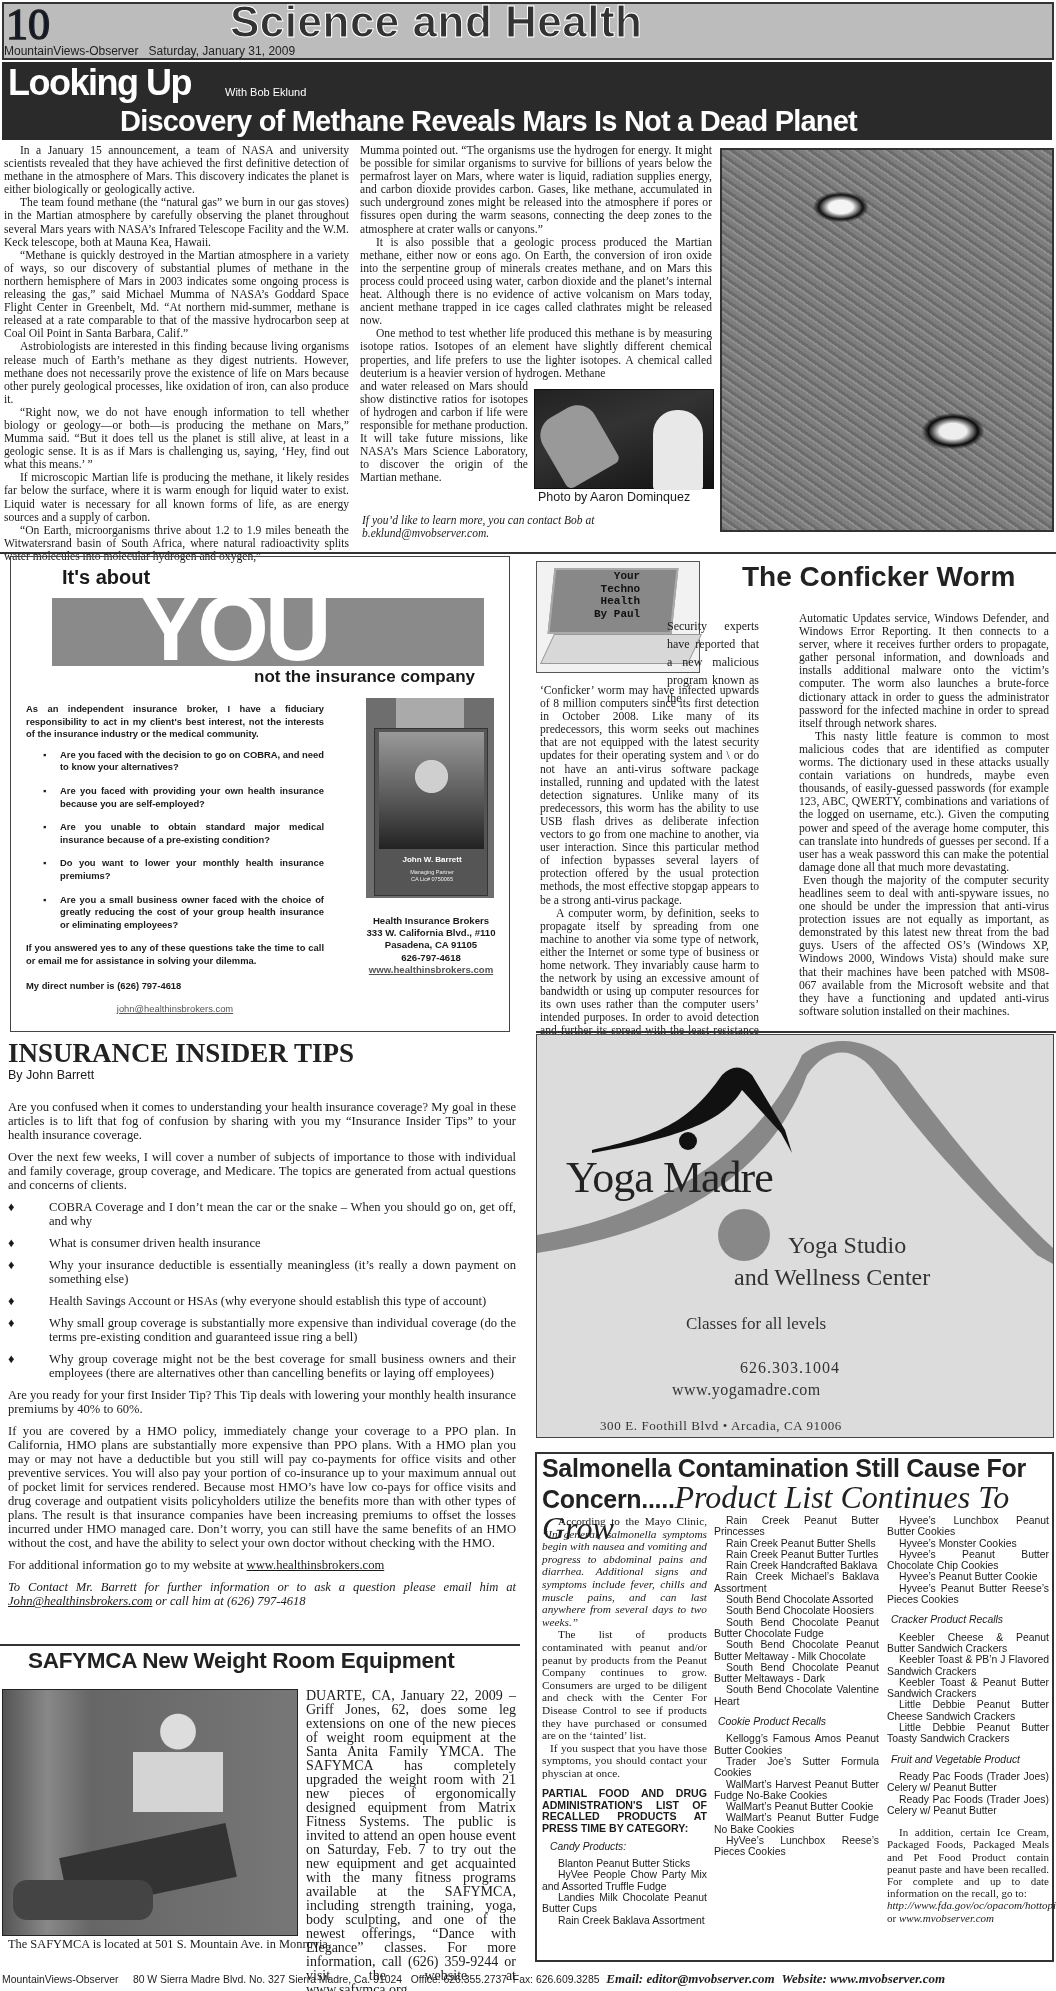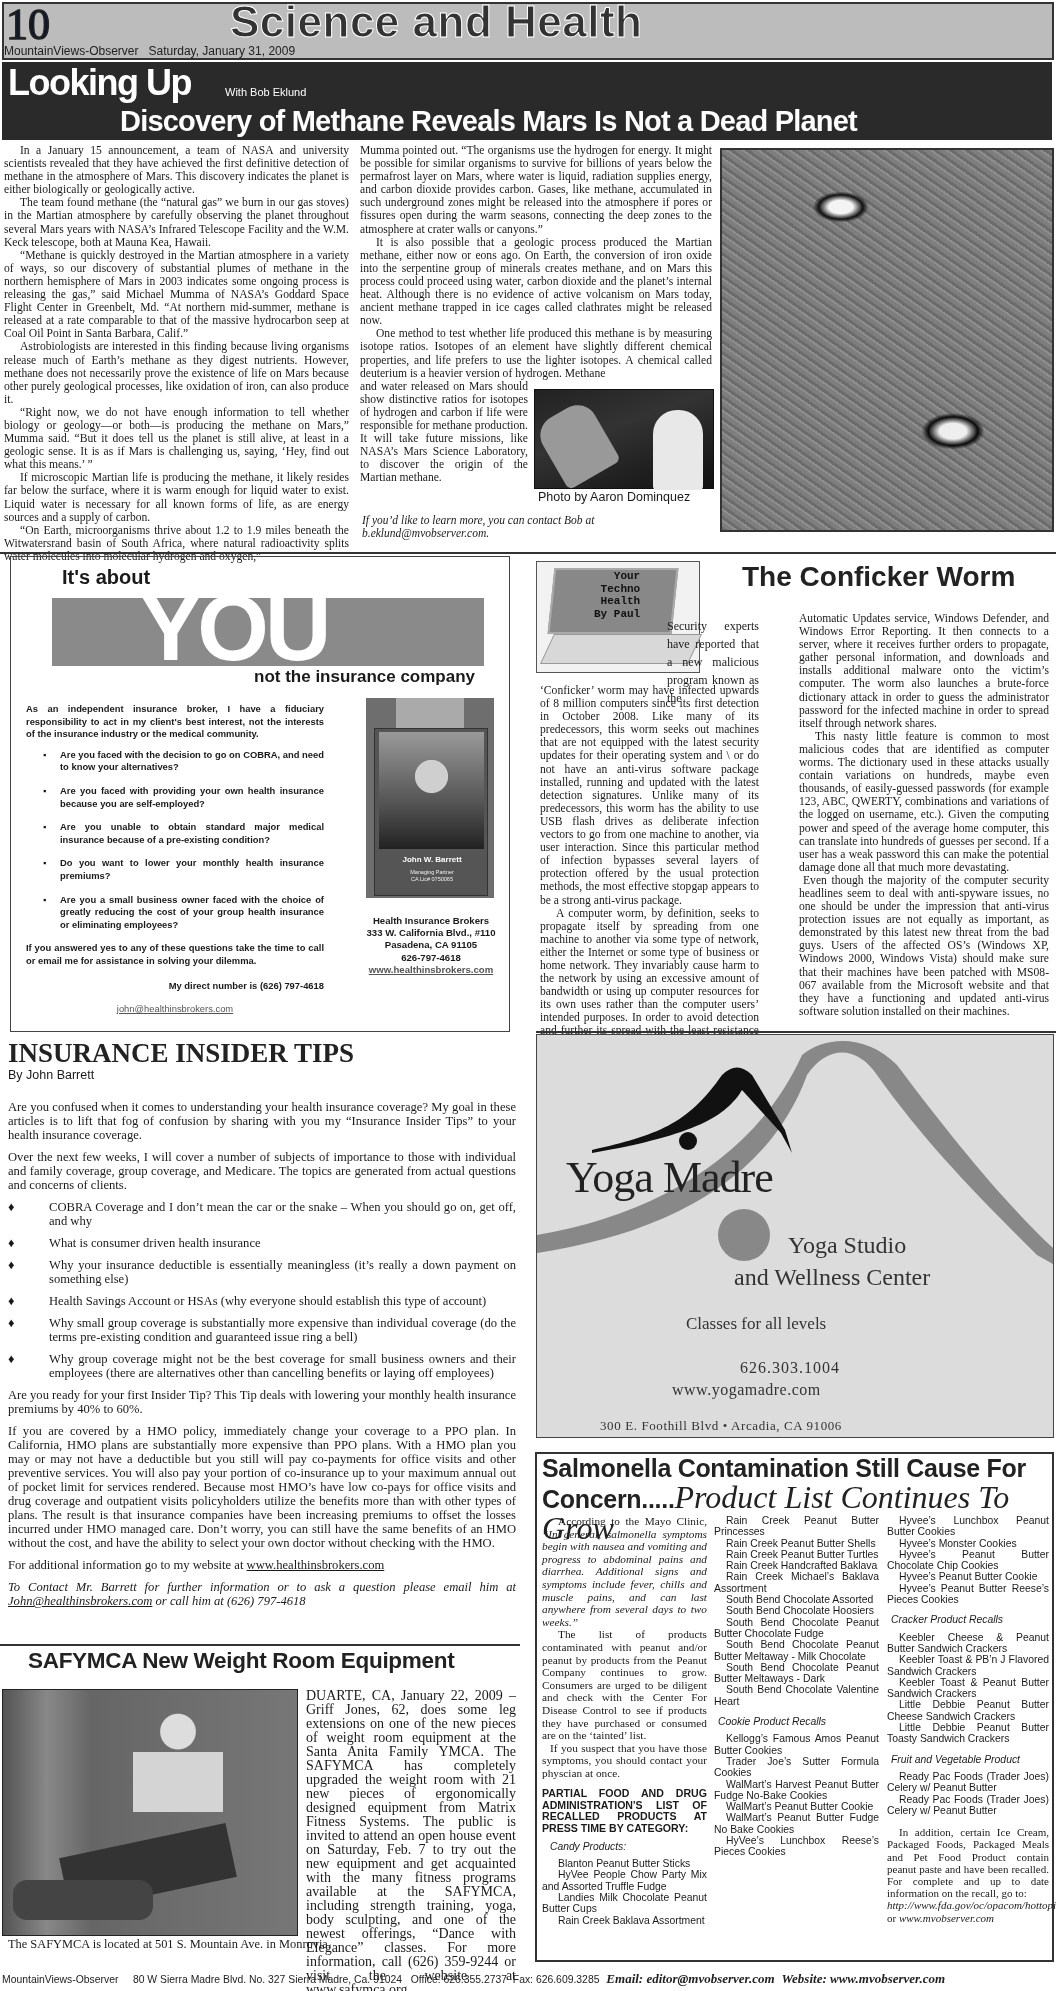--- a/index.html
+++ b/index.html
@@ -31,21 +31,21 @@
 #insad{left:10px;top:556px;width:500px;height:476px;border:1.5px solid #444}
 #itsabout{left:62px;top:566px;font:bold 20px "Liberation Sans",sans-serif}
 #youbar{left:52px;top:598px;width:432px;height:68px;background:#8a8a8a}
 #youtxt{left:140px;top:578px;font:bold 92px/100px "Liberation Sans",sans-serif;color:#fff;letter-spacing:-4px}
 #notins{left:254px;top:667px;font:bold 17px "Liberation Sans",sans-serif}
 #insbody{left:26px;top:703px;width:298px;font:bold 9.4px/12.6px "Liberation Sans",sans-serif}
 #insbody ul{list-style:none;margin:8px 0 0 0}
 #insbody li{position:relative;padding-left:34px;margin-bottom:11px}
 #insbody li::before{content:"▪";position:absolute;left:17px;top:0}
 #insbody .close{margin-top:6px}
-#insbody .direct{text-align:right;margin-top:12px}
+#insbody .direct{text-align:left;margin-top:12px}
 #insbody .mail{text-align:center;margin-top:11px;text-decoration:underline;font-weight:normal;color:#555}
 #portrait{left:366px;top:698px;width:128px;height:200px;background:#6e6e6e}
 #portrait .top{position:absolute;left:30px;top:0;width:68px;height:30px;background:#aaa}
 #portrait .frame{position:absolute;left:8px;top:30px;width:114px;height:168px;background:#555;border:1px solid #333}
 #portrait .photo{position:absolute;left:4px;top:3px;width:105px;height:117px;background:radial-gradient(circle at 50% 38%,#cfcfcf 0 18%,transparent 19%),linear-gradient(#999,#555 60%,#222)}
 #portrait .name{position:absolute;left:0;top:126px;width:114px;text-align:center;font:bold 8px "Liberation Sans",sans-serif;color:#fff}
 #portrait .sub{position:absolute;left:0;top:140px;width:114px;text-align:center;font:5.5px/7px "Liberation Sans",sans-serif;color:#eee}
 #insaddr{left:356px;top:915px;width:150px;text-align:center;font:bold 9.6px/12.2px "Liberation Sans",sans-serif}
 #insaddr .web{text-decoration:underline;color:#555}
 

